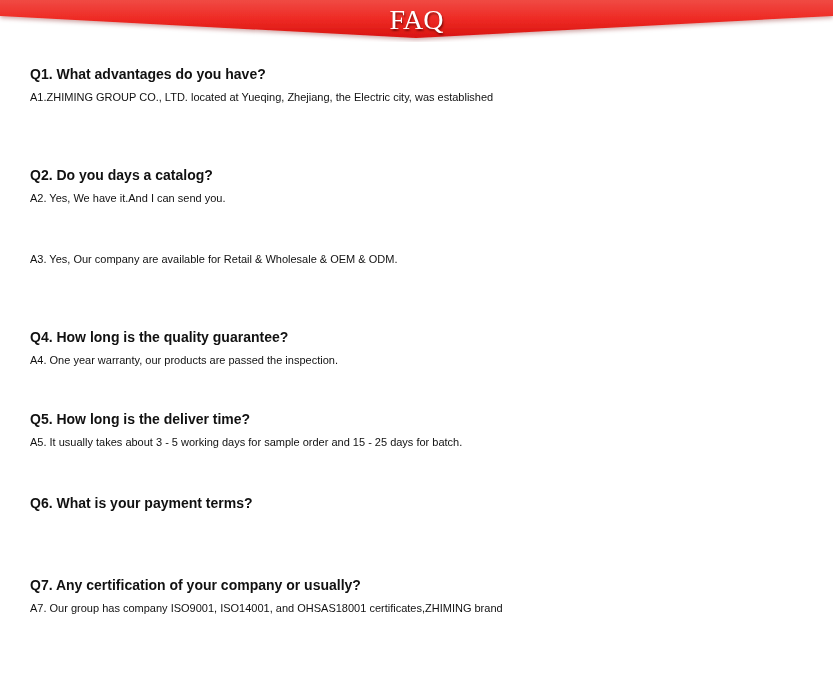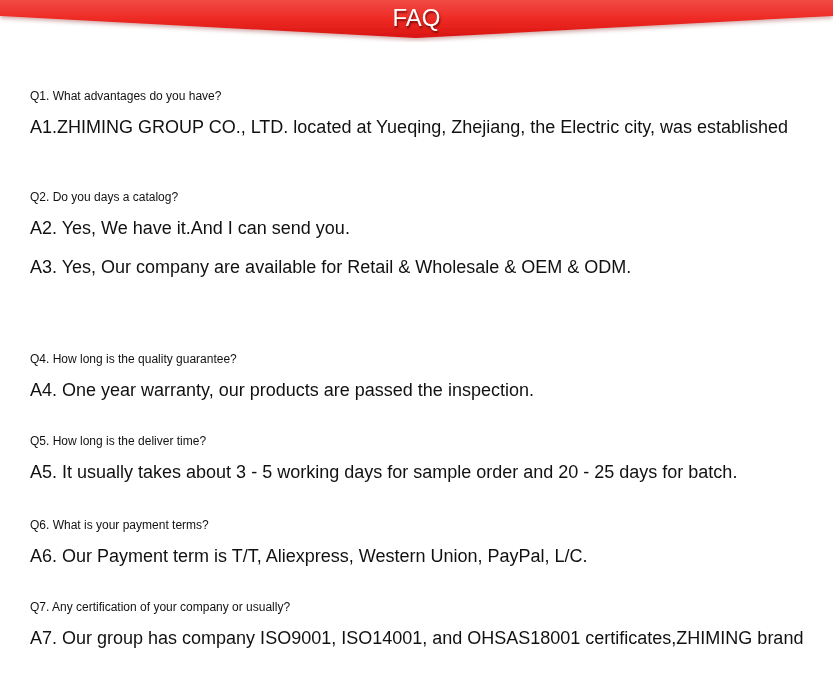--- a/index.html
+++ b/index.html
@@ -4,28 +4,28 @@
   <style>
     html, body { margin: 0; padding: 0; }
     body {
       width: 833px; height: 680px; background: #ffffff; position: relative; overflow: hidden;
       font-family: "Liberation Sans", sans-serif; color: #111;
     }
     .banner { position: absolute; left: 0; top: 0; width: 833px; height: 42px; }
     .banner svg { position: absolute; left: 0; top: 0; }
     .banner-title {
       position: absolute; left: 0; width: 833px; top: 4px; text-align: center;
-      font-size: 24px; color: #fff; letter-spacing: 0px;
+      font-size: 28px; color: #fff; letter-spacing: 0px;
       text-shadow: 1px 2px 2px rgba(80,0,0,0.7);
-      font-family: Liberation Sans, sans-serif;
+      font-family: Liberation Serif, serif;
     }
     .faq { position: absolute; left: 30px; top: 64px; width: 790px; }
     .item { position: absolute; left: 0; width: 790px; }
-    .q { font-size: 12px; font-weight: normal; line-height: 20px; height: 20px; white-space: nowrap; margin-top: 22px; }
-    .a { font-size: 18px; line-height: 27px; white-space: nowrap; margin-top: 8px; }
+    .q { font-size: 14px; font-weight: bold; line-height: 20px; height: 20px; white-space: nowrap; }
+    .a { font-size: 11px; line-height: 27px; white-space: nowrap; margin-top: 0; }
     .a .cont { display: block; }
   </style>
 </head>
 <body>
 
 <div class="banner">
   <svg width="833" height="42" viewBox="0 0 833 42">
     <defs>
       <linearGradient id="rg" x1="0" y1="0" x2="0" y2="1">
         <stop offset="0" stop-color="#f04a44"></stop>
@@ -65,29 +65,26 @@
   <div class="item" style="top:263px;">
     <div class="q">Q4. How long is the quality guarantee?</div>
     <div class="a">
       <span class="cont">A4. One year warranty, our products are passed the inspection.</span>
     </div>
   </div>
 
   <div class="item" style="top:345px;">
     <div class="q">Q5. How long is the deliver time?</div>
     <div class="a">
-      <span class="cont">A5. It usually takes about 3 - 5 working days for sample order and 20 - 25 days for batch.</span>
+      <span class="cont">A5. It usually takes about 3 - 5 working days for sample order and 15 - 25 days for batch.</span>
     </div>
   </div>
 
   <div class="item" style="top:429px;">
     <div class="q">Q6. What is your payment terms?</div>
-    <div class="a">
-      <span class="cont">A6. Our Payment term is T/T, Aliexpress, Western Union, PayPal, L/C.</span>
-    </div>
   </div>
 
   <div class="item" style="top:511px;">
     <div class="q">Q7. Any certification of your company or usually?</div>
     <div class="a">
       <span class="cont">A7. Our group has company ISO9001, ISO14001, and OHSAS18001 certificates,ZHIMING brand</span>
     </div>
   </div>
 </div>
 

